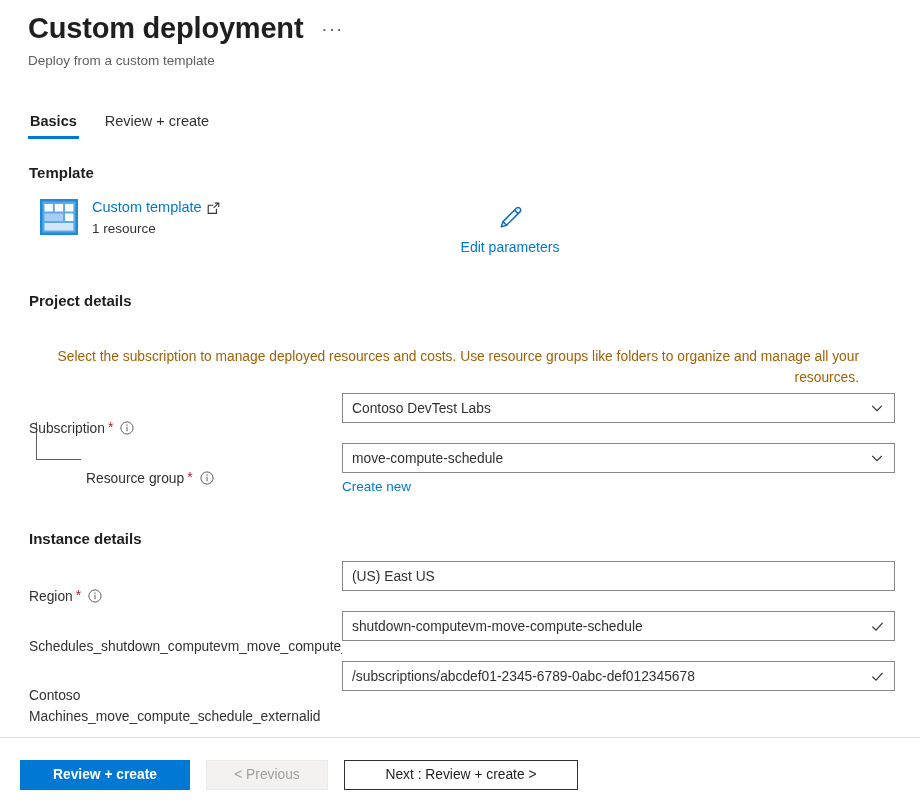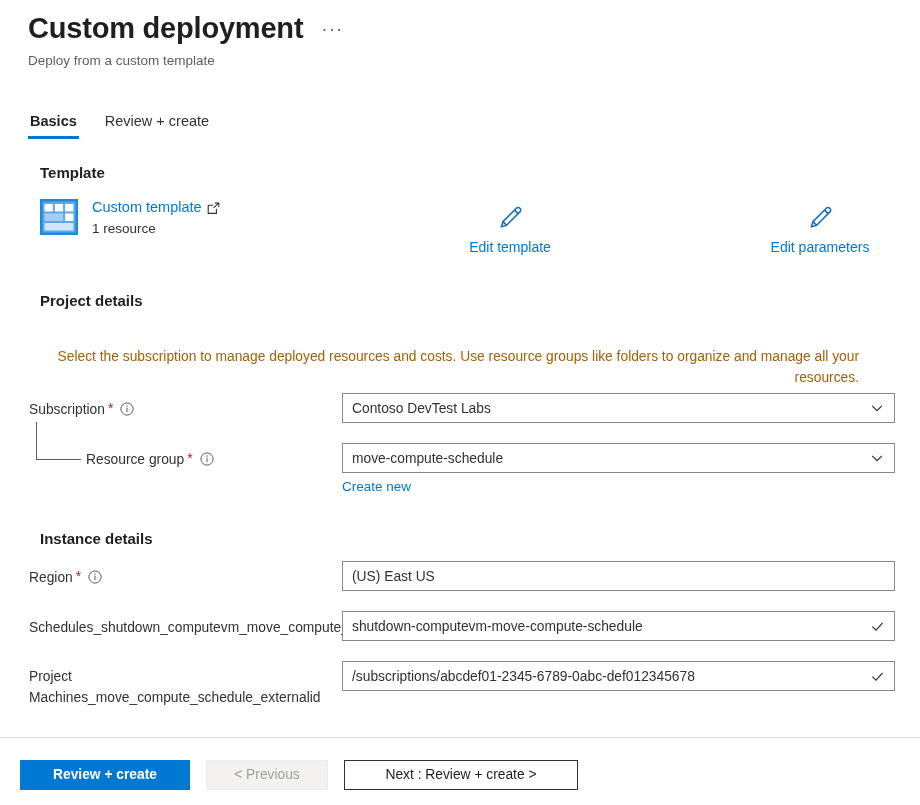--- a/index.html
+++ b/index.html
@@ -84,21 +84,20 @@
   }
 
   
   .section-heading {
     position: absolute;
     left: 29px;
     font-size: 15px;
     font-weight: 700;
     color: #201f1e;
     line-height: 20px;
-    margin-left: 11px;
   }
   #tpl-heading { top: 163px; }
   #proj-heading { top: 291px; }
   #inst-heading { top: 529px; }
 
   
   .template-block {
     position: absolute;
     left: 38px;
     top: 196px;
@@ -181,20 +180,21 @@
   .field-label {
     width: 313px;
     flex: none;
     font-size: 13.8px;
     color: #323130;
     line-height: 21px;
     padding-top: 6px;
     display: flex;
     align-items: flex-start;
     flex-wrap: wrap;
+    margin-top: 19px;
   }
   .lbl-text { white-space: nowrap; }
   .lbl-text.wrapping { white-space: normal; }
   .req-star {
     color: #a4262c;
     margin-left: 3px;
     font-size: 14px;
     line-height: 19px;
   }
   .info-icon {
@@ -373,30 +373,20 @@
         <path d="M6.6 5.9 L11.6 1.1" fill="none" stroke="#323130" stroke-width="1.1"></path>
         <path d="M7.9 1.1 h3.9 v3.9" fill="none" stroke="#323130" stroke-width="1.1"></path>
       </svg>
     </div>
     <div class="tpl-sub">1 resource</div>
   </div>
 </div>
 
 <div class="tpl-actions">
 
-  <div class="tpl-action">
-    <span class="act-icon">
-      <svg width="26" height="26" viewBox="0 0 26 26">
-        <path d="M19.6 3.0 a2.6 2.6 0 0 1 3.6 3.6 L9.6 20.2 L4.3 21.9 L6.0 16.6 Z" fill="none" stroke="#0f6cbd" stroke-width="1.5" stroke-linejoin="round"></path>
-        <path d="M17.6 5.1 L21.1 8.6" fill="none" stroke="#0f6cbd" stroke-width="1.5"></path>
-        <path d="M6.0 16.6 L9.6 20.2" fill="none" stroke="#0f6cbd" stroke-width="1.5"></path>
-      </svg>
-    </span>
-    <span class="act-label">Edit template</span>
-  </div>
 
   <div class="tpl-action">
     <span class="act-icon">
       <svg width="26" height="26" viewBox="0 0 26 26">
         <path d="M19.6 3.0 a2.6 2.6 0 0 1 3.6 3.6 L9.6 20.2 L4.3 21.9 L6.0 16.6 Z" fill="none" stroke="#0f6cbd" stroke-width="1.5" stroke-linejoin="round"></path>
         <path d="M17.6 5.1 L21.1 8.6" fill="none" stroke="#0f6cbd" stroke-width="1.5"></path>
         <path d="M6.0 16.6 L9.6 20.2" fill="none" stroke="#0f6cbd" stroke-width="1.5"></path>
       </svg>
     </span>
     <span class="act-label">Edit parameters</span>
@@ -493,21 +483,21 @@
         <svg width="15" height="15" viewBox="0 0 15 15">
           <path d="M2.4 7.6 L6.0 11.2 L12.6 3.8" fill="none" stroke="#323130" stroke-width="1.2"></path>
         </svg>
       </span>
     </div>
   </div>
 </div>
 
 <div class="form-row" id="row-vm">
   <div class="field-label">
-    <span class="lbl-text wrapping">Project Machines_move_compute_schedule_externalid</span>
+    <span class="lbl-text wrapping">Contoso Machines_move_compute_schedule_externalid</span>
   </div>
   <div class="field-ctrl">
     <div class="input-box">
       <span class="val">/subscriptions/abcdef01-2345-6789-0abc-def012345678</span>
       <span class="adorn">
         <svg width="15" height="15" viewBox="0 0 15 15">
           <path d="M2.4 7.6 L6.0 11.2 L12.6 3.8" fill="none" stroke="#323130" stroke-width="1.2"></path>
         </svg>
       </span>
     </div>

